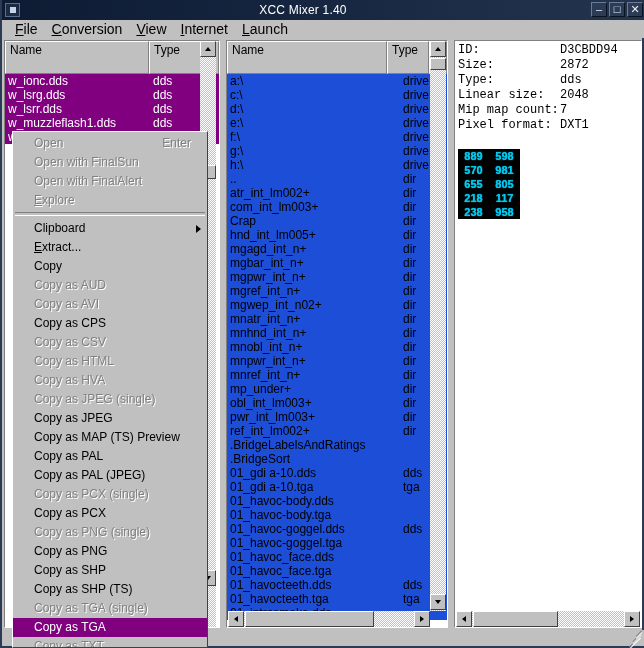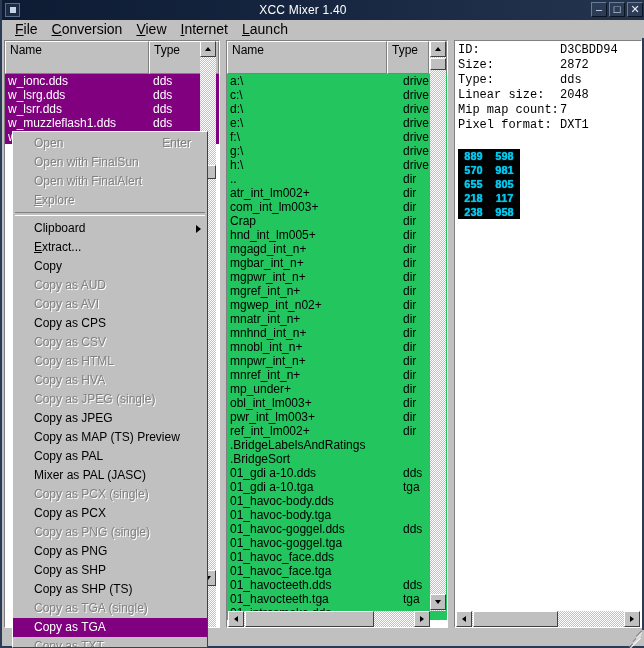--- a/index.html
+++ b/index.html
@@ -158,21 +158,21 @@
     border-left: 1px solid #ffffff;
     border-right: 1px solid #808080;
     border-bottom: 1px solid #808080;
     box-sizing: border-box;
     flex: 1 1 auto;
   }
 
   
   .rows {
     position: relative;
-    background: #22c55e;
+    background: #1d4ed8;
   }
   .row {
     display: flex;
     height: 14px;
     line-height: 14px;
     font-size: 12px;
     color: #000;
     cursor: default;
     white-space: nowrap;
     overflow: hidden;
@@ -641,21 +641,21 @@
       <div class="mi disabled"><span>Copy as AUD</span></div>
       <div class="mi disabled"><span>Copy as AVI</span></div>
       <div class="mi"><span>Copy as CPS</span></div>
       <div class="mi disabled"><span>Copy as CSV</span></div>
       <div class="mi disabled"><span>Copy as HTML</span></div>
       <div class="mi disabled"><span>Copy as HVA</span></div>
       <div class="mi disabled"><span>Copy as JPEG (single)</span></div>
       <div class="mi"><span>Copy as JPEG</span></div>
       <div class="mi"><span>Copy as MAP (TS) Preview</span></div>
       <div class="mi"><span>Copy as PAL</span></div>
-      <div class="mi"><span>Mixer as PAL (JASC)</span></div>
+      <div class="mi"><span>Copy as PAL (JPEG)</span></div>
       <div class="mi disabled"><span>Copy as PCX (single)</span></div>
       <div class="mi"><span>Copy as PCX</span></div>
       <div class="mi disabled"><span>Copy as PNG (single)</span></div>
       <div class="mi"><span>Copy as PNG</span></div>
       <div class="mi"><span>Copy as SHP</span></div>
       <div class="mi"><span>Copy as SHP (TS)</span></div>
       <div class="mi disabled"><span>Copy as TGA (single)</span></div>
       <div class="mi sel"><span>Copy as TGA</span></div>
       <div class="mi disabled"><span>Copy as TXT</span></div>
     </div>

